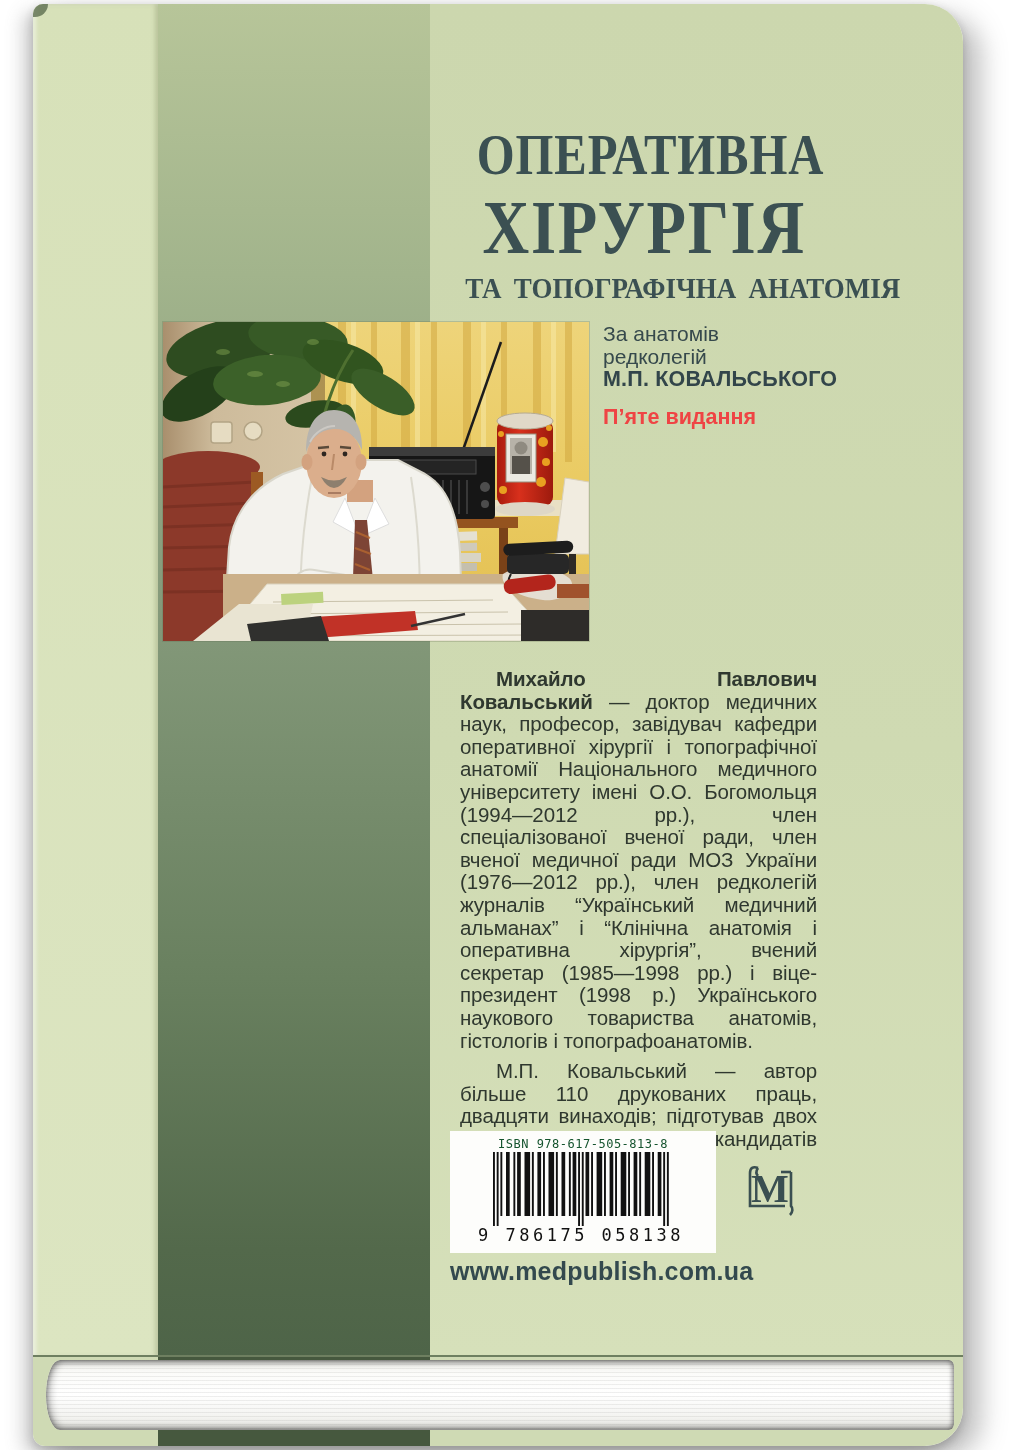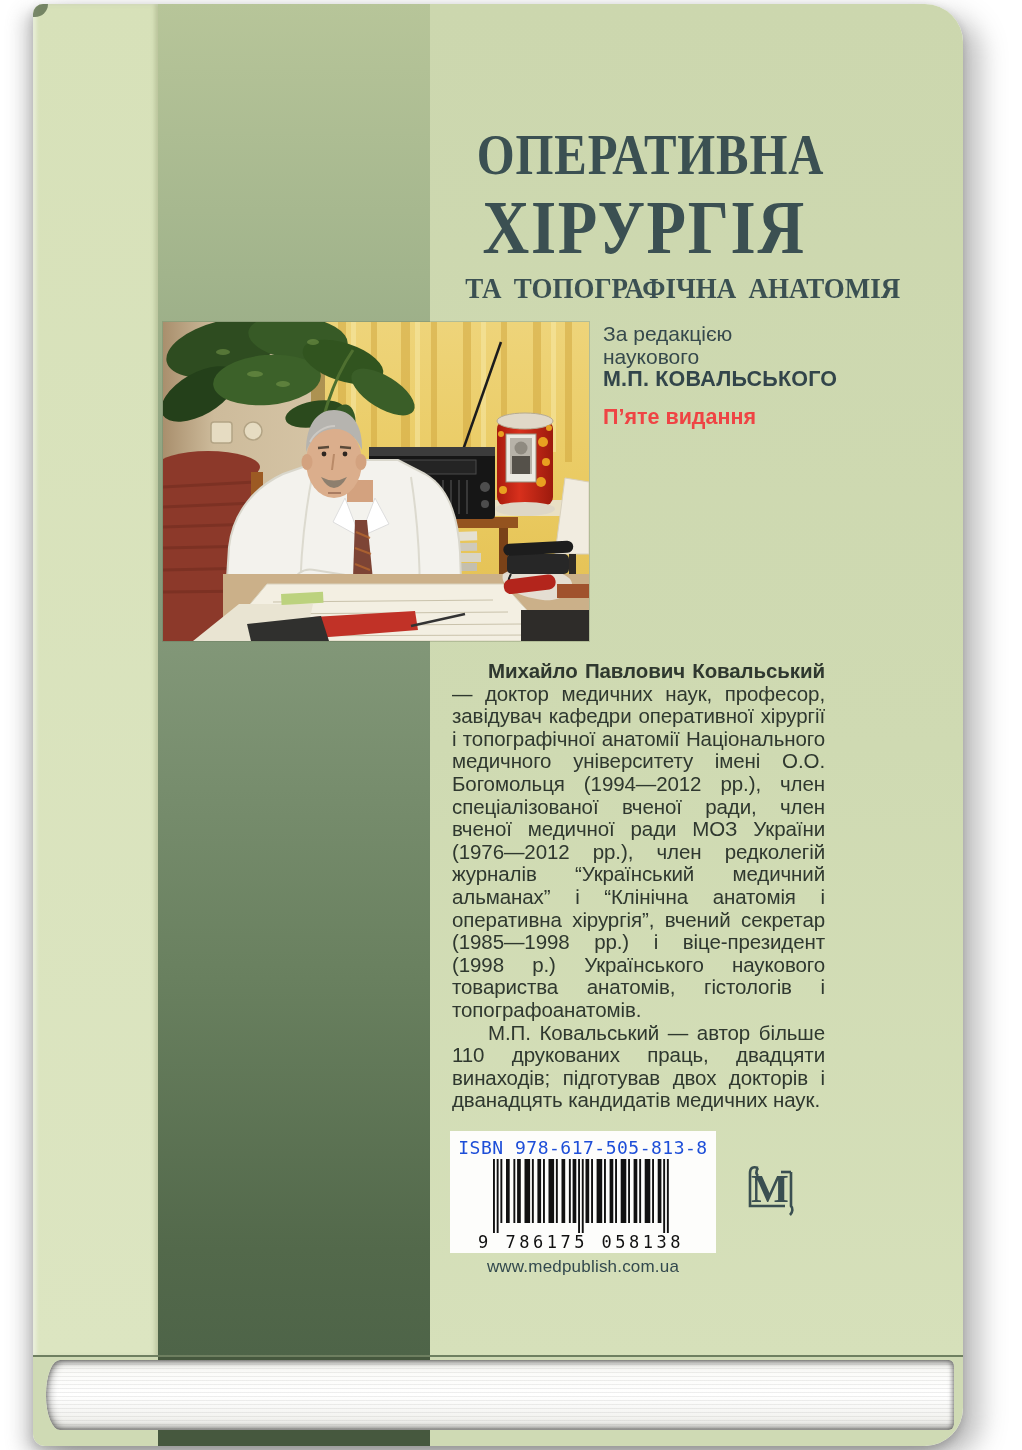--- a/index.html
+++ b/index.html
@@ -37,31 +37,31 @@
   .edition{margin-top:15px;font-weight:700;font-size:21.5px;color:#ef4444;}
 
   
   .photo{left:130px;top:318px;width:426px;height:319px;overflow:hidden;
          box-shadow:0 0 0 1px rgba(90,105,75,.25);}
   .photo svg{display:block;}
 
   
   .bio{left:419px;top:656px;width:373px;color:#2f382f;
        font-size:20.5px;line-height:22.6px;text-align:justify;letter-spacing:-.1px;}
-  .bio p{margin:0;text-indent:36px;}
+  .bio p{margin:8px;text-indent:36px;}
   .b{font-weight:700;}
 
   
   .isbn-box{left:417px;top:1127px;width:266px;height:122px;background:#fdfdfb;}
-  .isbn-label{margin-top:6px;text-align:center;color:#1d4ed8;
-      font-family:"DejaVu Sans Mono",monospace;font-size:18px;letter-spacing:.5px;white-space:nowrap;}
+  .isbn-label{margin-top:6px;text-align:center;color:#14532d;
+      font-family:"DejaVu Sans Mono",monospace;font-size:12px;letter-spacing:.5px;white-space:nowrap;}
   .barcode{display:block;margin:1px auto 0;}
   .logo{left:712px;top:1156px;width:52px;height:58px;}
   .website{left:417px;top:1253px;width:266px;text-align:center;
-      font-weight:400;font-size:17px;letter-spacing:.2px;color:#33494e;}
+      font-weight:700;font-size:25px;letter-spacing:.2px;color:#33494e;}
 
   
   .book-bottom{position:absolute;left:0;bottom:0;width:100%;height:89px;
       border-top:2px solid #6e7f60;
       background:linear-gradient(90deg,#cfdab4 0,#cfdab4 125px,#46583e 125px,#46583e 397px,#cfdab4 397px,#cfdab4 100%);}
   .pages{position:absolute;left:13px;right:9px;top:3px;height:70px;
       background:
         repeating-linear-gradient(180deg,rgba(120,120,115,.12) 0 1px,rgba(255,255,255,0) 1px 4px),
         linear-gradient(180deg,#e9e9e6 0%,#fbfbf9 18%,#ffffff 50%,#f3f3f0 82%,#dededa 100%);
       border-radius:14px 5px 5px 14px / 34px 6px 6px 34px;
@@ -76,22 +76,22 @@
   <div class="dark-column"></div>
   <div class="spine-notch"></div>
 
   <div class="abs title-block">
     <div class="t1">ОПЕРАТИВНА</div>
     <div class="t2">ХІРУРГІЯ</div>
     <div class="t3">ТА ТОПОГРАФІЧНА АНАТОМІЯ</div>
   </div>
 
   <div class="abs editor-block">
-    <div>За редакцією</div>
-    <div>наукового</div>
+    <div>За анатомів</div>
+    <div>редколегій</div>
     <div class="editor-name">М.П. КОВАЛЬСЬКОГО</div>
     <div class="edition">П’яте видання</div>
   </div>
 
   <div class="abs photo">
     <svg width="426" height="319" viewBox="0 0 426 319" preserveAspectRatio="none">
       <defs>
         <linearGradient id="wallG" x1="0" y1="0" x2="1" y2="0">
           <stop offset="0" stop-color="#a98f6d"></stop>
             <stop offset=".3" stop-color="#cdbb9b"></stop>

